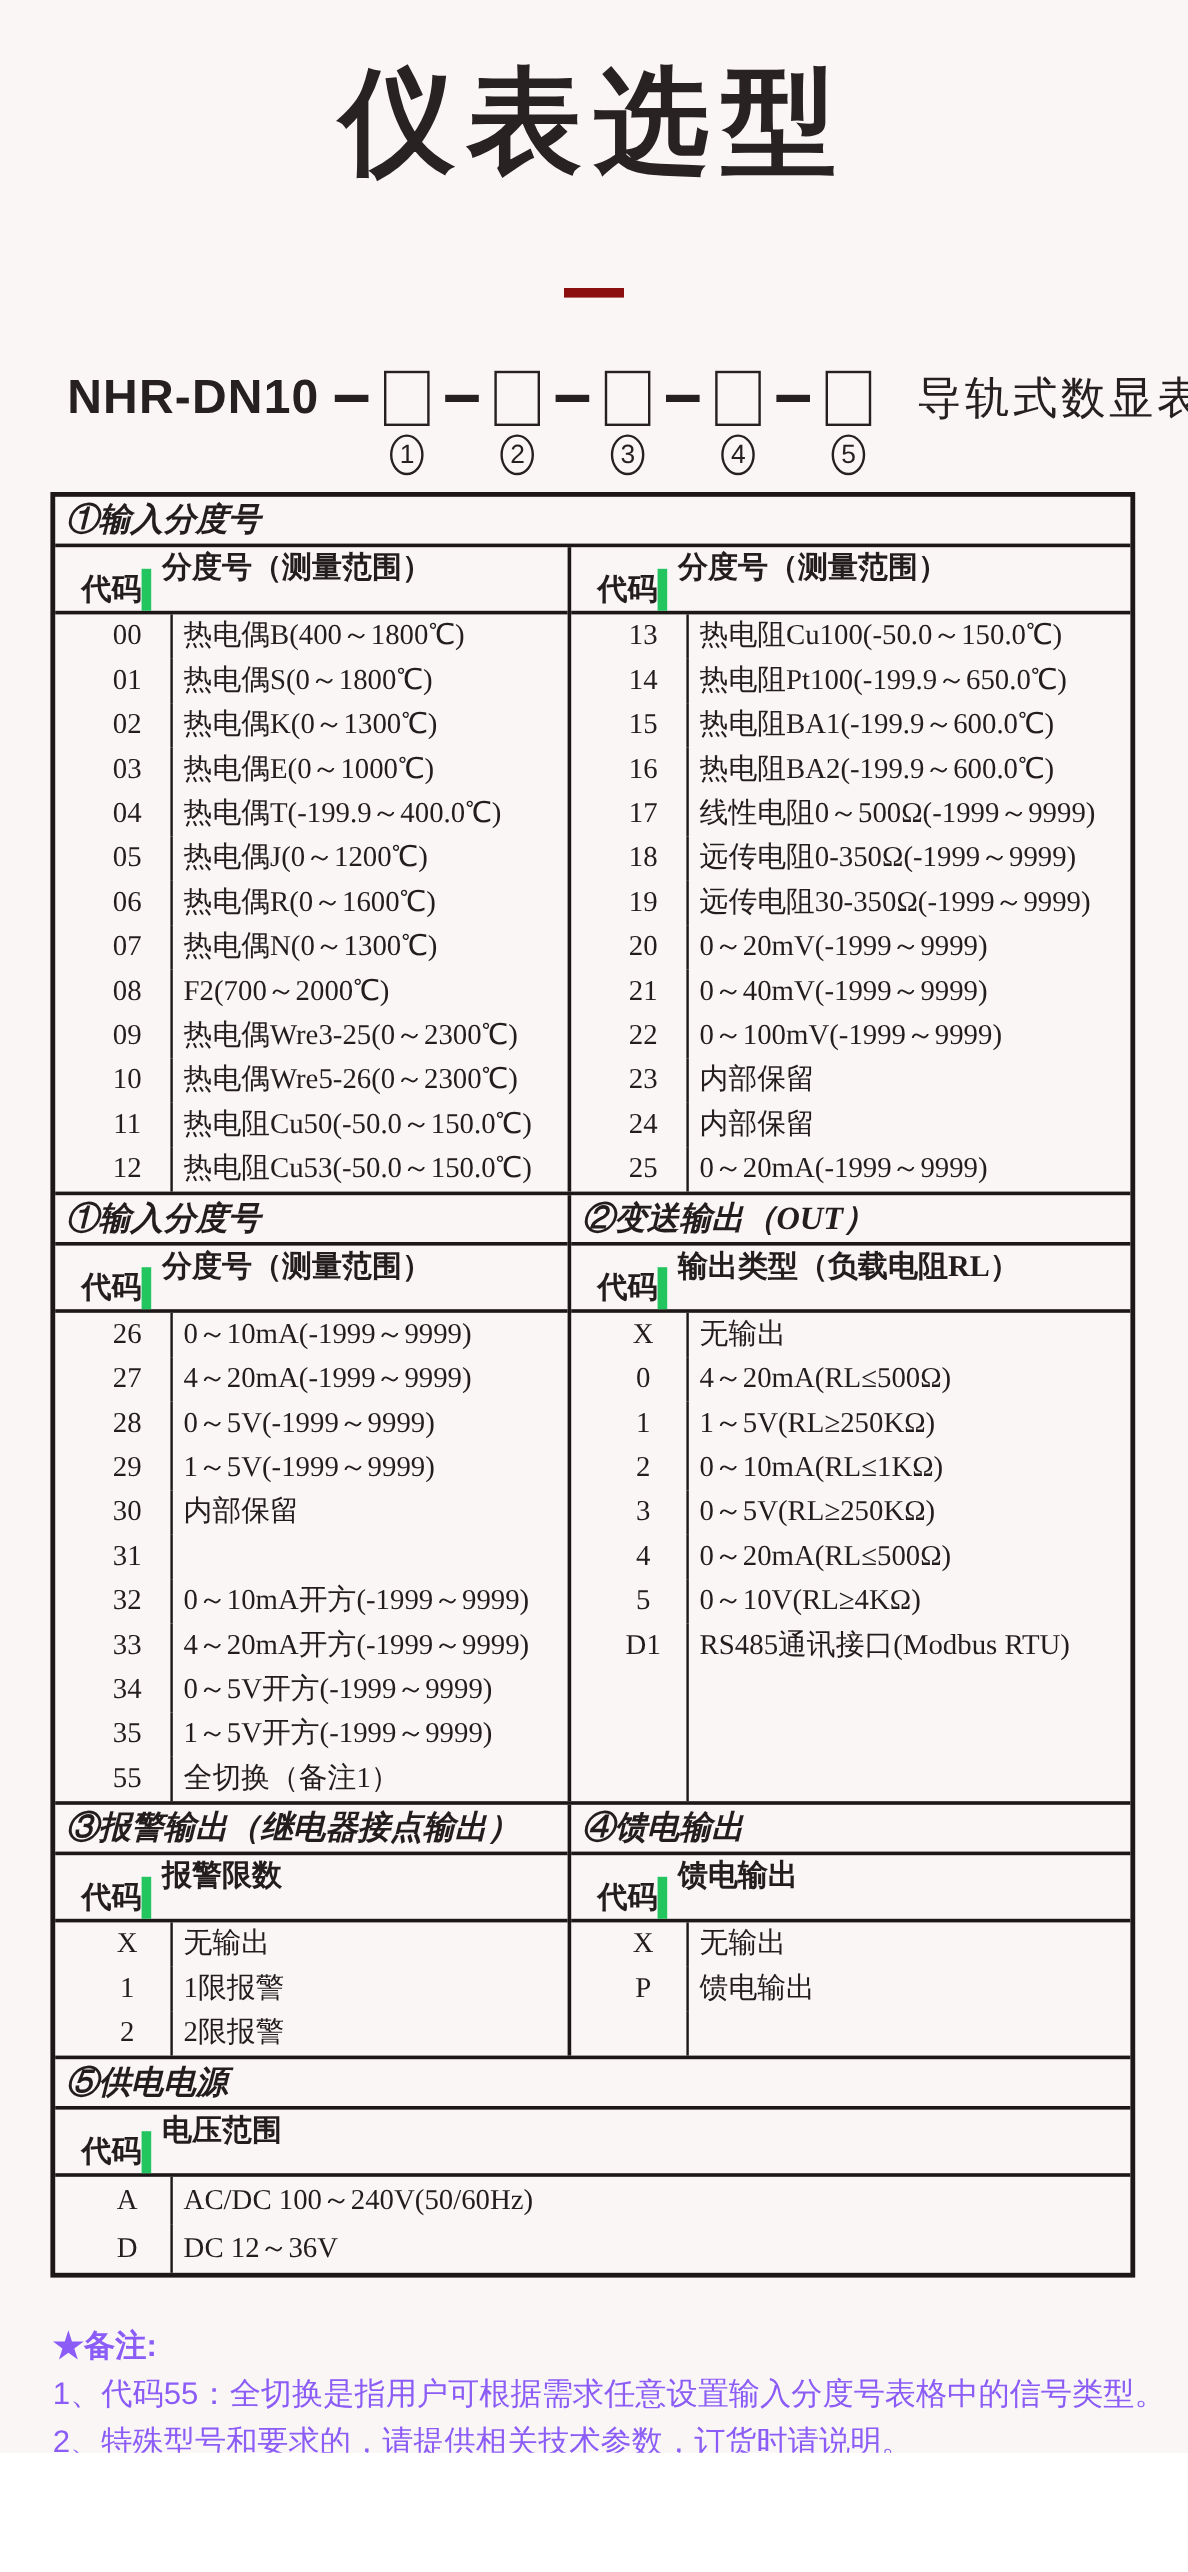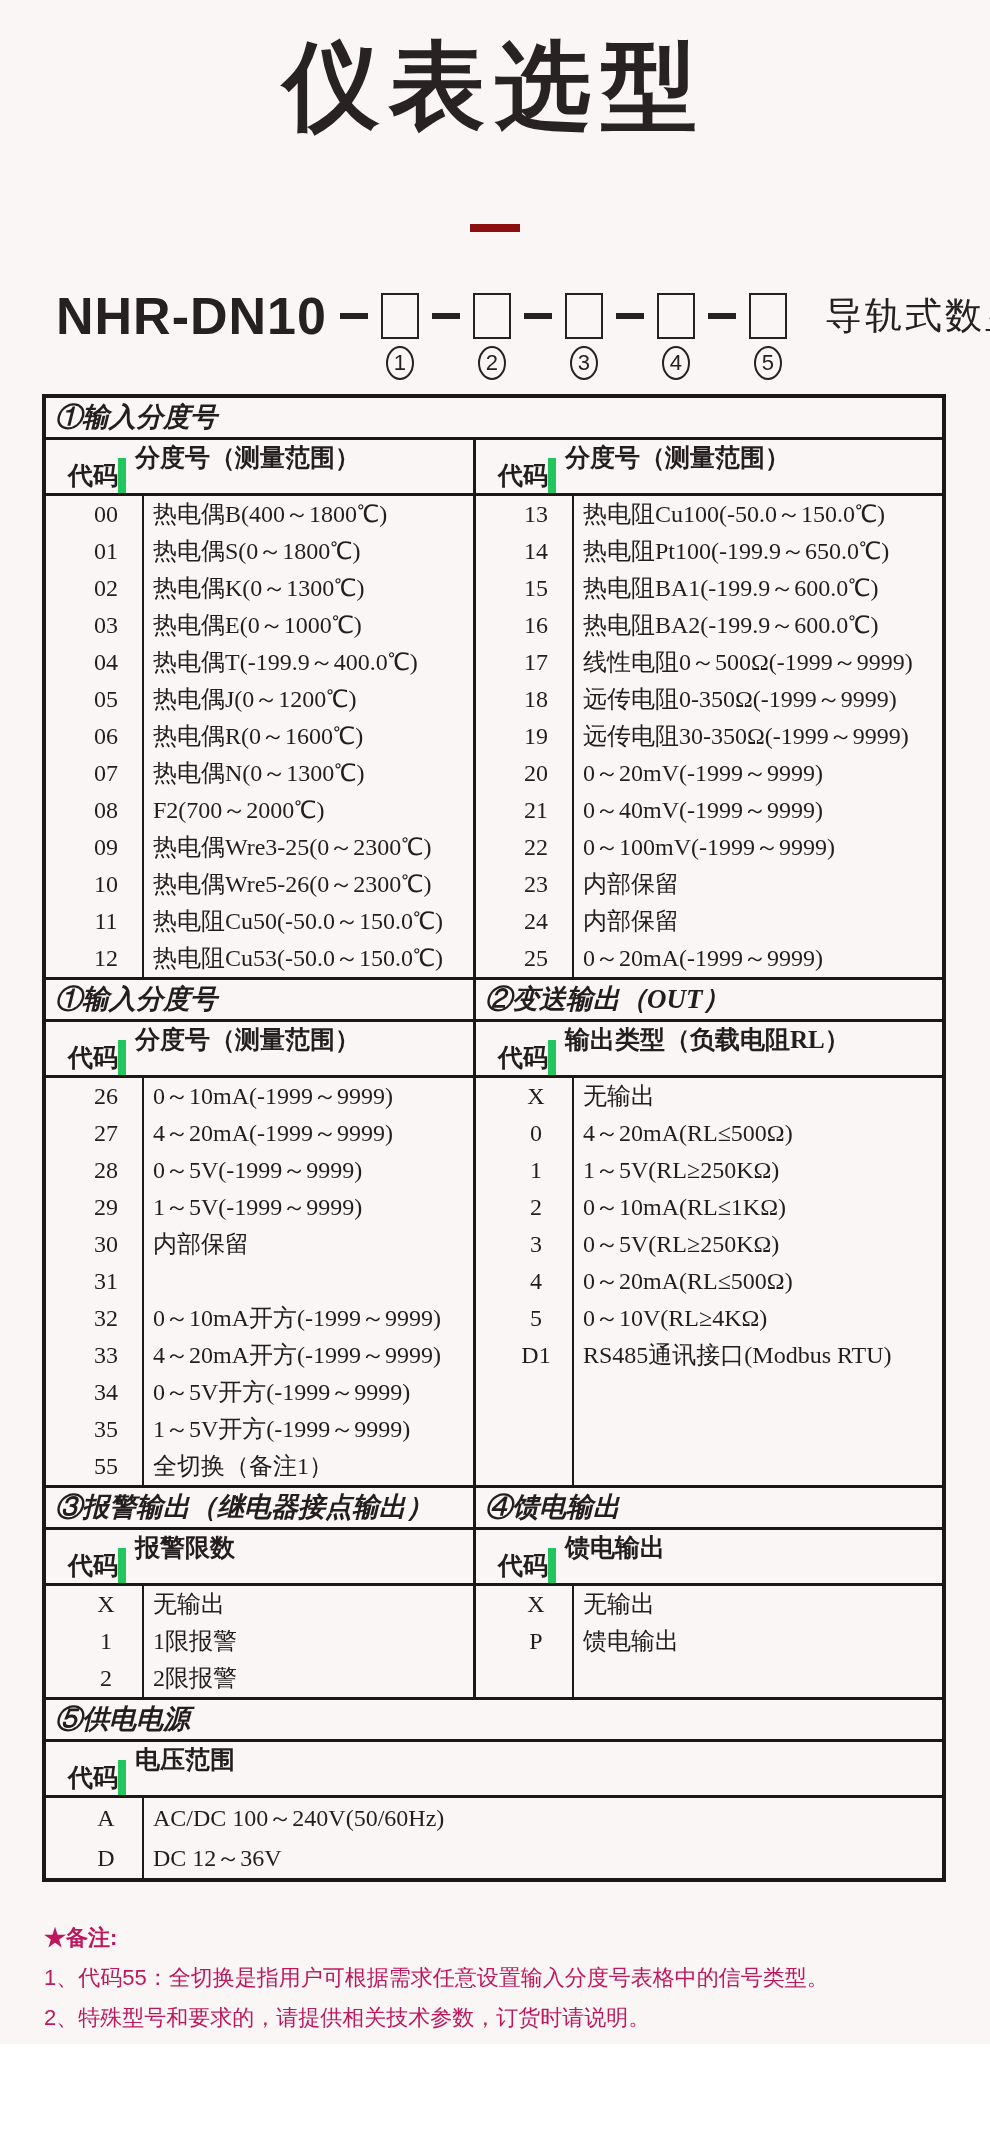--- a/index.html
+++ b/index.html
@@ -7,38 +7,38 @@
     width:990px;height:2143px;background:#ffffff;
     font-family:"Liberation Serif", serif;
     color:#241d1d;
   }
   .page{
     position:relative;width:990px;height:2044px;
     background:#faf6f6;overflow:hidden;
   }
   
   .page-title{
-    margin:0;padding-top:34px;
+    margin:16px;padding-top:34px;
     text-align:center;
     font-family:"Liberation Sans", sans-serif;
     font-weight:900;font-size:96px;line-height:1.08;
     letter-spacing:10px;color:#282222;
   }
   .title-underline{
     width:50px;height:8px;background:#8c0f10;
     margin:86px auto 0;
   }
   
   .model-line{
     display:flex;align-items:center;
     margin:60px 0 0 56px;height:48px;
   }
   .model-prefix{
     font-family:"Liberation Sans", sans-serif;
-    font-weight:bold;font-size:52px;letter-spacing:1px;color:#272020;
+    font-weight:bold;font-size:40px;letter-spacing:1px;color:#272020;
     white-space:nowrap;
   }
   .hdash{width:28px;height:6px;background:#272020;margin:0 13px;flex:none;}
   .slot{
     position:relative;flex:none;
     width:38px;height:46px;border:2px solid #272020;
     box-sizing:border-box;background:transparent;
   }
   .circle-num{
     position:absolute;top:calc(100% + 9px);left:50%;transform:translateX(-50%);
@@ -77,21 +77,21 @@
   .tbody{display:flex;flex-direction:column;flex:1;padding-left:24px;}
   .trow{display:flex;font-size:24px;line-height:37px;}
   .trow .code{width:72px;flex:none;text-align:center;border-right:2px solid #1d1717;}
   .trow .desc{flex:1;padding-left:9px;white-space:nowrap;overflow:hidden;}
   .trow.filler{flex:1;}
   .tier4 .trow{line-height:40px;}
   
   .notes{
     margin:36px 0 0 44px;
     font-family:"Liberation Sans", sans-serif;
-    font-size:22px;color:#be185d;
+    font-size:26px;color:#8b5cf6;
   }
   .notes-title{font-weight:bold;line-height:40px;}
   .note-item{line-height:40px;white-space:nowrap;}
 </style>
 </head>
 <body>
 
 <div class="page">
 
   <h1 class="page-title">仪表选型</h1>

